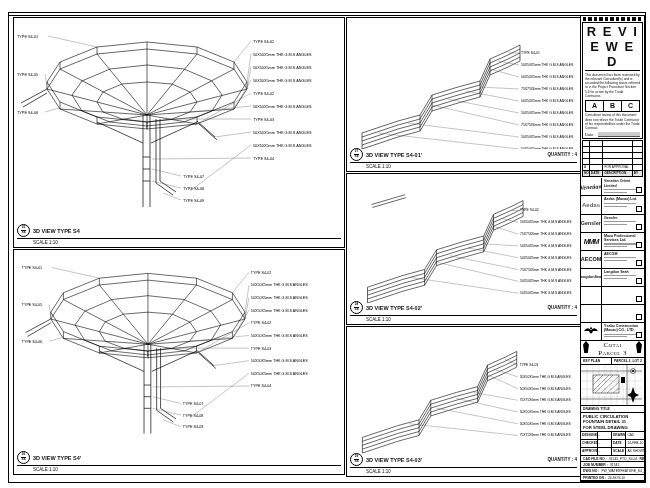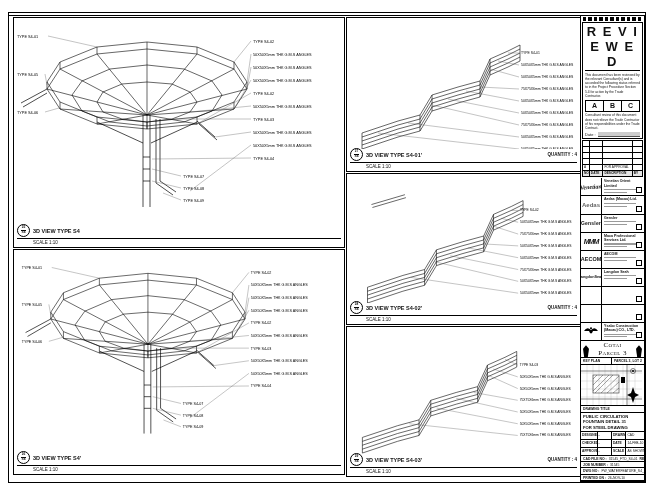--- a/index.html
+++ b/index.html
@@ -46,21 +46,21 @@
   .cname{font-size:3.6px;font-weight:bold;line-height:1.2;}
   .addr{height:1.2px;background:#9a9a9a;margin-top:1.3px;width:85%;}
   .addr.short{width:60%;}
   .cbox{position:absolute;right:2px;bottom:2px;width:4px;height:4px;border:1px solid #000;background:#fff;}
   .logo-venetian{font-family:"Liberation Serif",serif;font-style:italic;font-weight:bold;font-size:6px;transform:rotate(-4deg);}
   .logo-aedas{font-weight:bold;font-size:6px;color:#666;}
   .logo-gensler{font-weight:bold;font-size:5px;letter-spacing:.2px;}
   .logo-mmm{font-weight:bold;font-style:italic;font-size:7px;letter-spacing:-1px;}
   .logo-aecom{font-weight:bold;font-size:5.5px;}
   .logo-ls{font-weight:bold;font-size:3.8px;}
-  .banner{height:20px;border-bottom:1px solid #000;display:flex;align-items:flex-end;padding:0 2px;gap:2px;}
+  .banner{height:20px;border-bottom:1px solid #000;display:flex;align-items:flex-start;padding:0 2px;gap:2px;}
   .orn{width:6px;height:12px;background:#000;clip-path:polygon(50% 0,100% 30%,80% 100%,20% 100%,0 30%);}
   .btxt{flex:1;text-align:center;font-family:"Liberation Serif",serif;font-variant:small-caps;font-size:7px;letter-spacing:.4px;}
   .kphead{display:flex;border-bottom:1px solid #000;font-size:3.4px;font-weight:bold;}
   .kphead div{padding:1px 2px;}
   .kphead .kpl{border-right:1px solid #000;flex:1;}
   .kpmap{height:40px;border-bottom:1px solid #000;position:relative;}
   .dtlabel{font-size:3.4px;font-weight:bold;padding:1px 2px;border-bottom:0.5px solid #000;}
   .dtlines{padding:1px 2px;font-size:4.2px;font-weight:bold;line-height:1.25;border-bottom:1px solid #000;}
   .apprgrid{border-bottom:1px solid #000;}
   .apprrow{display:flex;height:7px;border-bottom:0.5px solid #000;font-size:3.3px;line-height:7px;}

